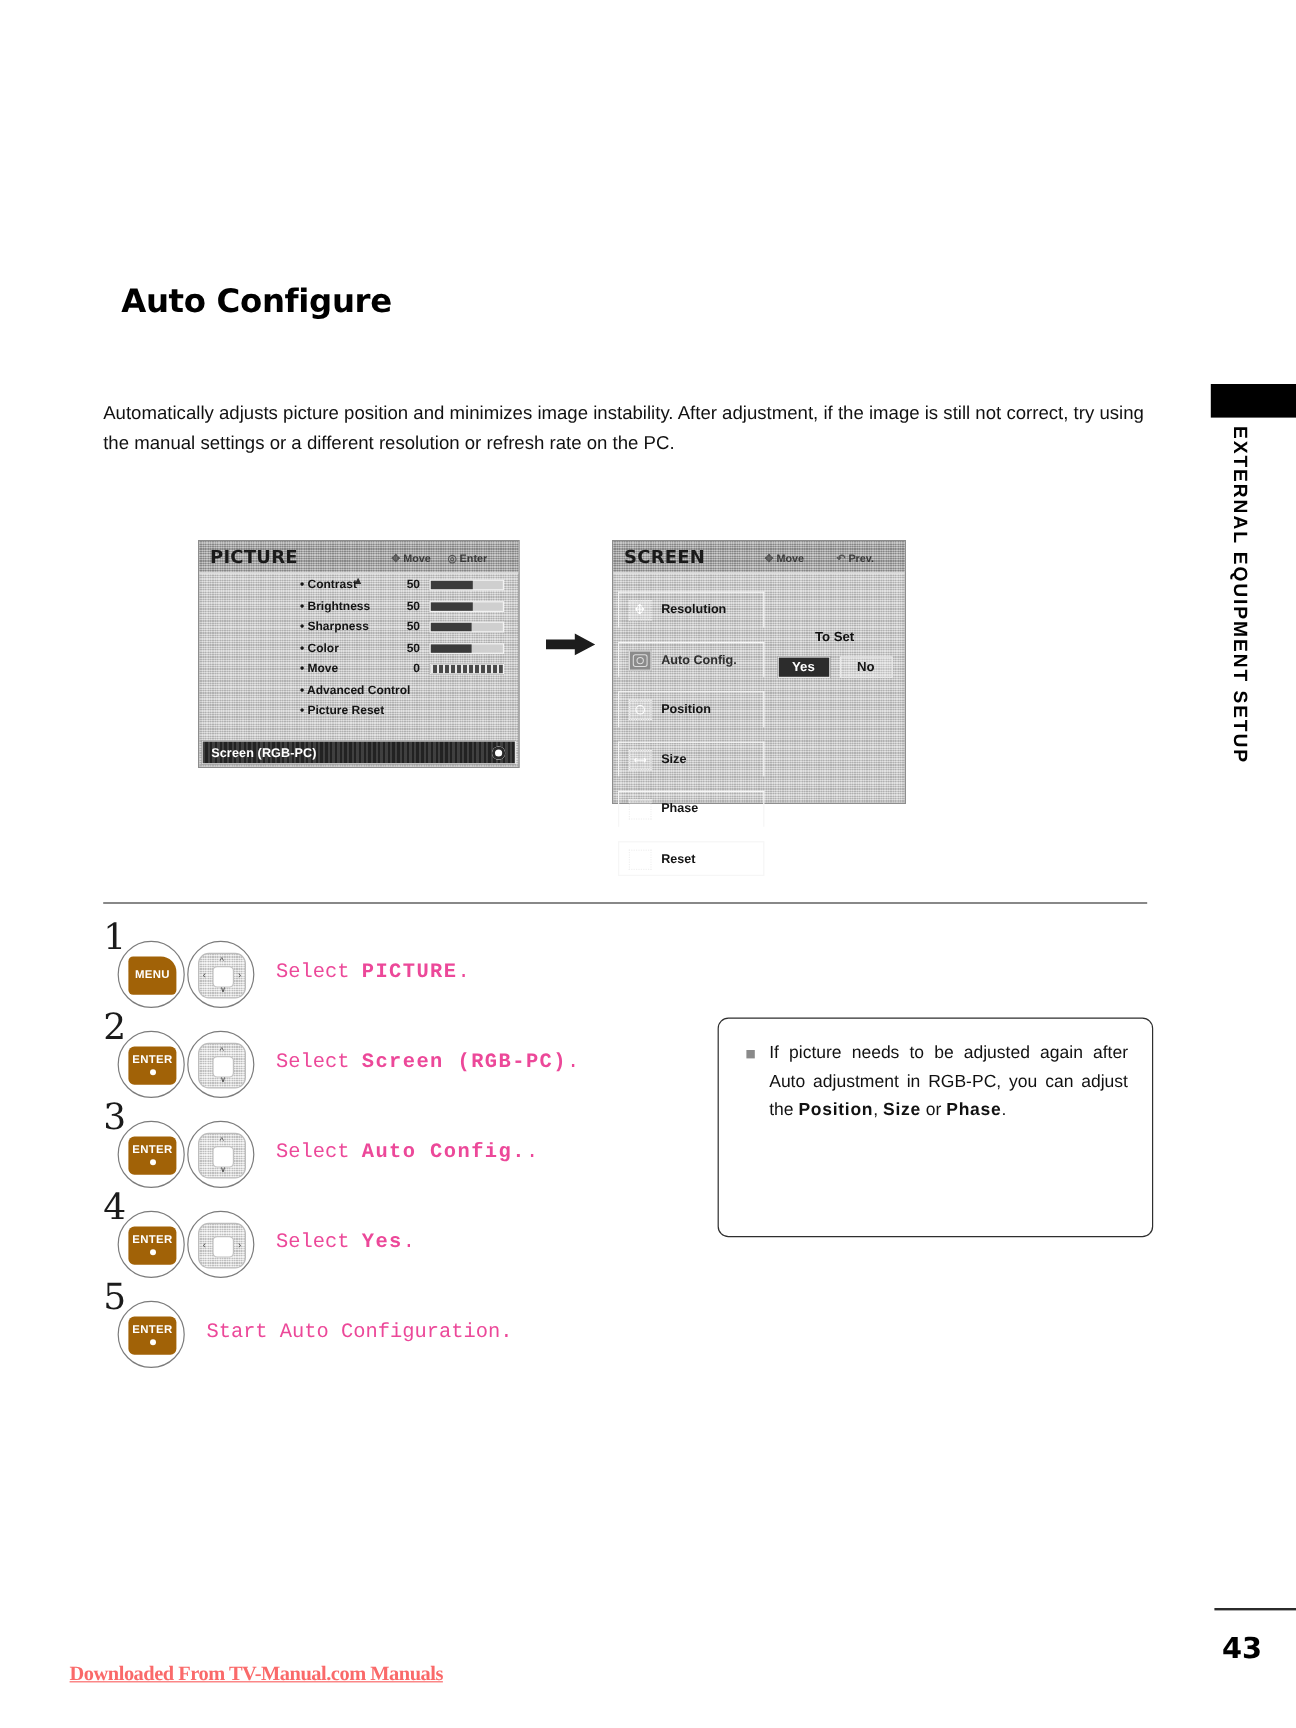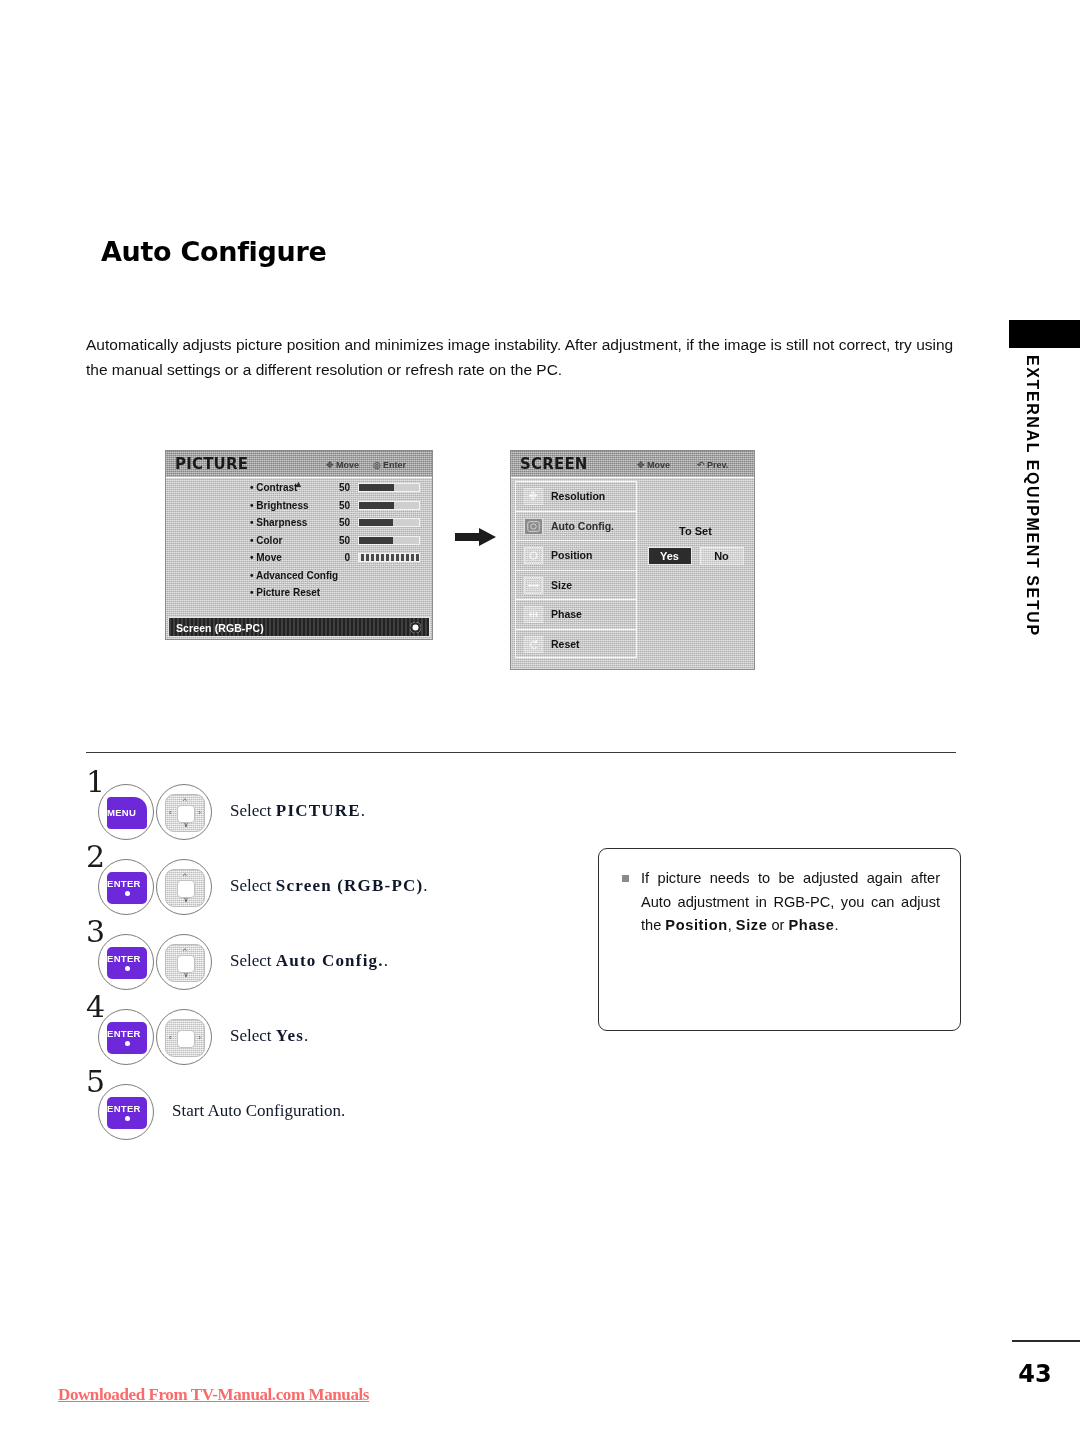--- a/index.html
+++ b/index.html
@@ -184,20 +184,21 @@
     position: absolute;
     left: 4px;
     top: 30px;
     width: 122px;
   }
   .scr-item {
     position: relative;
     height: 29.5px;
     border: 1px solid #f6f6f6;
     border-bottom: none;
+    margin-top: 12px;
   }
   .scr-item:last-child { border-bottom: 1px solid #f6f6f6; }
   .scr-item .ico {
     position: absolute; left: 8px; top: 6px;
     width: 19px; height: 17px;
     border: 1px dotted #f0f0f0;
     background: rgba(255,255,255,.25);
   }
   .scr-item.sel .ico { background: #8b8b8b; border: 1px solid #dcdcdc; }
   .scr-item .nm {
@@ -260,25 +261,26 @@
     border-radius: 50%;
     border: 1.5px solid #7c7c7c;
     top: 14px;
   }
   .btn-circle.c1 { left: 12px; }
   .btn-circle.c2 { left: 70px; }
   .key {
     position: absolute;
     left: 8px; top: 12px;
     width: 40px; height: 32px;
-    background: #6d28d9;
+    background: #a16207;
     border-radius: 5px 5px 5px 5px;
     color: #fff;
     font-size: 9.5px;
     font-weight: bold;
+    text-align: center;
     font-family: "Liberation Sans", sans-serif;
     letter-spacing: .3px;
   }
   .key.menu {
     border-radius: 4px 13px 4px 4px;
     line-height: 32px;
   }
   .key.enter { padding-top: 6px; line-height: 11px; }
   .key.enter .dot {
     display: block;
@@ -316,22 +318,22 @@
   .navpad .ar.u { left: 17px; top: 2px; }
   .navpad .ar.d { left: 17px; bottom: 2px; }
   .navpad .ar.l { left: 3px; top: 14px; }
   .navpad .ar.r { right: 3px; top: 14px; }
 
   .step-text {
     position: absolute;
     left: 144px;
     top: 31px;
     font-size: 17px;
-    color: #0f172a;
-    font-family: Liberation Serif, serif;
+    color: #ec4899;
+    font-family: Liberation Mono, monospace;
     white-space: nowrap;
   }
   .step-text.single { left: 86px; }
   .step-text b {
     font-weight: bold;
     letter-spacing: 1.2px;
   }
 
   
   .note {
@@ -468,21 +470,21 @@
         <span class="bar">
             <i style="width:56%"></i>
           </span>
       </div>
       <div class="pic-row">
         <span class="lbl">• Move</span>
         <span class="val">0</span>
         <span class="bar tint"></span>
       </div>
       <div class="pic-row">
-        <span class="lbl">• Advanced Config</span>
+        <span class="lbl">• Advanced Control</span>
       </div>
       <div class="pic-row">
         <span class="lbl">• Picture Reset</span>
       </div>
     </div>
 
     <div class="pic-foot">
       <span class="t">Screen (RGB-PC)</span>
       <span class="dot"></span>
     </div>

